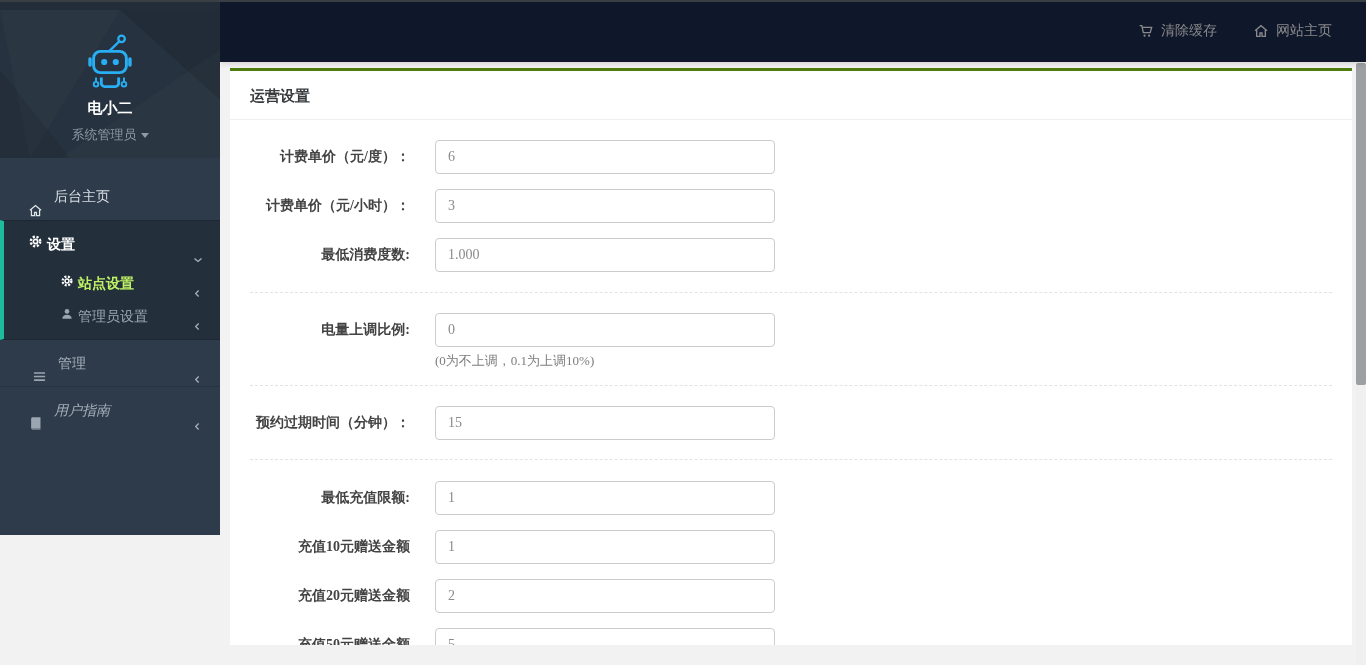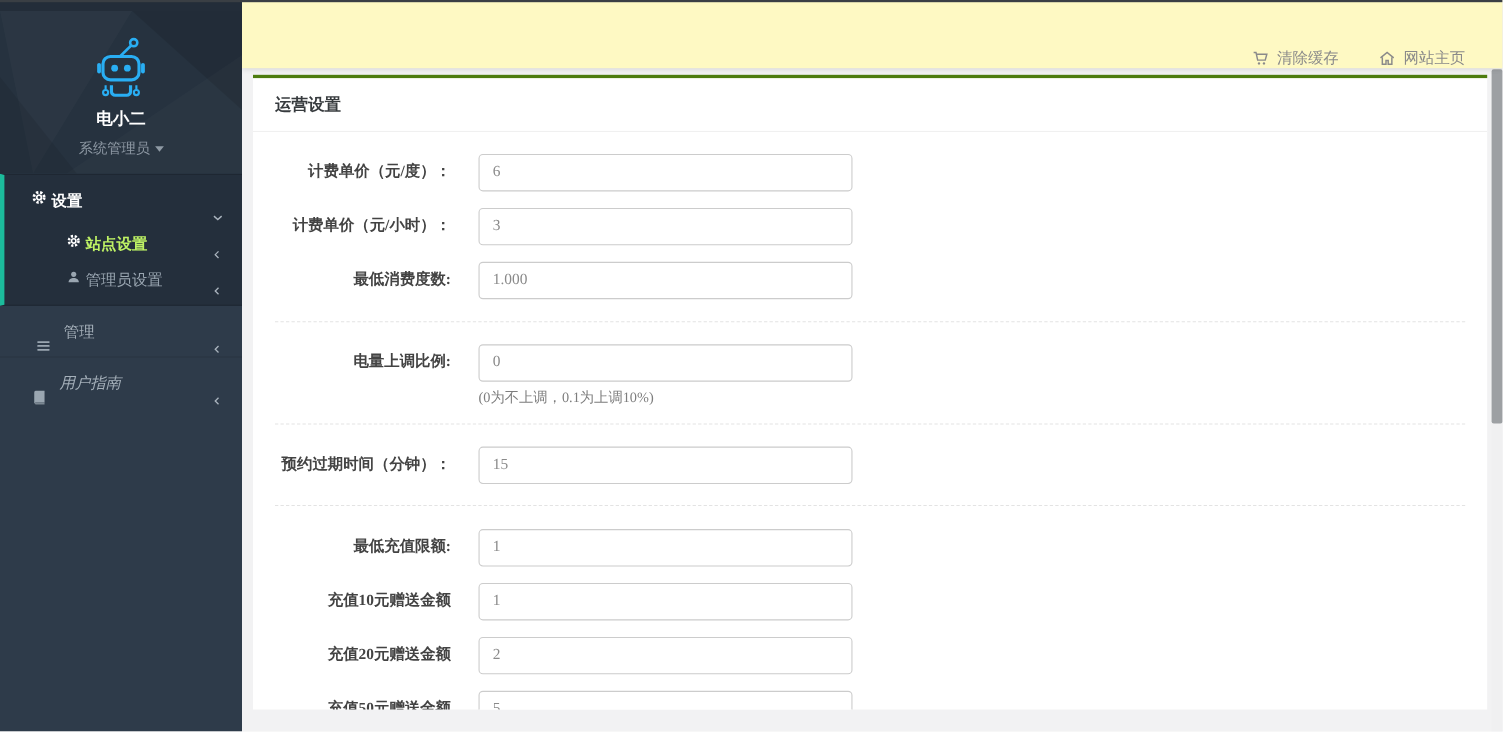--- a/index.html
+++ b/index.html
@@ -5,21 +5,21 @@
   * { margin:0; padding:0; box-sizing:border-box; }
   html,body { width:1366px; height:665px; overflow:hidden; }
   body {
     font-family:"Liberation Sans","DejaVu Sans",sans-serif;
     background:#f2f2f3; position:relative; font-size:14px;
   }
   
   .topline { position:absolute; top:0; left:0; width:1366px; height:2px; background:#3a3f44; z-index:50; }
 
   
-  .sidebar { position:absolute; top:0; left:0; width:220px; height:665px; background:#2e3b4a; z-index:5; }
+  .sidebar { position:absolute; top:0; left:0; width:220px; height:535px; background:#2e3b4a; z-index:5; }
   .sidebar-topstrip { height:10px; background:#232d39; }
   .logo-section { position:relative; height:148px; background:#26323f; overflow:hidden; text-align:center; }
   .logo-section .poly { position:absolute; inset:0; }
   .robot-wrap { margin-top:22px; display:inline-block; }
   .brand-name { color:#ffffff; font-weight:bold; font-size:15px; margin-top:4px; }
   .brand-role { color:#8d98a3; font-size:13px; margin-top:8px; cursor:pointer; }
   .caret-down { display:inline-block; width:0; height:0; border-left:4px solid transparent;
     border-right:4px solid transparent; border-top:5px solid #8d98a3; margin-left:4px; vertical-align:middle; }
 
   .nav { margin-top:0; }
@@ -29,22 +29,22 @@
   .nav-group { background:#242f3c; border-left:4px solid #1cbc9c; border-top:1px solid rgba(0,0,0,.18); border-bottom:1px solid rgba(0,0,0,.18); padding-bottom:6px; }
   .nav-group .nav-parent { height:46px; line-height:46px; padding-left:24px; color:#ffffff; font-weight:bold; cursor:pointer; position:relative; }
   .nav-sub { height:33px; line-height:33px; padding-left:56px; position:relative; cursor:pointer; }
   .nav-sub.active { color:#bef264; font-weight:bold; }
   .nav-sub.dim { color:#9aa6b1; }
   .nav-item.dim { color:#a5b0ba; }
   .chev { position:absolute; right:16px; top:50%; transform:translateY(-50%); width:12px; height:12px; color:#aab4be; }
   .nav-sep-top { border-top:1px solid rgba(0,0,0,.12); }
 
   
-  .topbar { position:absolute; left:220px; top:0; width:1146px; height:62px; background:#fef9c3;
-    box-shadow:0 2px 5px rgba(0,0,0,.12); z-index:4; display:flex; align-items:flex-end; justify-content:flex-end; padding-right:34px; }
+  .topbar { position:absolute; left:220px; top:0; width:1146px; height:62px; background:#0f172a;
+    box-shadow:0 2px 5px rgba(0,0,0,.12); z-index:4; display:flex; align-items:center; justify-content:flex-end; padding-right:34px; }
   .top-action { color:#8a8a8a; margin-left:36px; cursor:pointer; display:flex; align-items:center; }
   .top-action .ti { width:16px; height:16px; margin-right:7px; display:inline-block; }
 
   
   .content { position:absolute; left:220px; top:62px; width:1146px; height:603px; background:#f2f2f3; }
   .panel { position:absolute; left:10px; top:6px; width:1122px; height:577px; background:#ffffff;
     border-top:3px solid #4d7c0f; overflow:hidden; }
   .panel-header { height:49px; line-height:49px; padding-left:20px; color:#373b3e; font-size:15px; font-weight:600; border-bottom:1px solid #f0f0f0; }
   .form { padding-top:20px;font-family:Liberation Serif, serif; }
   .frow { display:flex; align-items:center; margin-bottom:15px; }
@@ -91,20 +91,28 @@
         <line x1="42.5" y1="47" x2="42.5" y2="51" stroke-width="2"></line>
         <circle cx="42.5" cy="54" r="2.4" stroke-width="2"></circle>
       </svg>
     </div>
     <div class="brand-name">电小二</div>
     <div class="brand-role"><span>系统管理员</span><span class="caret-down"></span></div>
   </div>
 
   <div class="nav">
 
+    <div class="nav-item first">
+      <span class="mi">
+        <svg viewBox="0 0 24 24" width="15" height="15" fill="none" stroke="#dfe6ec" stroke-width="2">
+            <path d="M3 11.5 12 4l9 7.5"></path>
+            <path d="M5.5 10.5V20h5v-5h3v5h5v-9.5"></path>
+          </svg>
+      </span><span>后台主页</span>
+    </div>
 
     <div class="nav-group">
       <div class="nav-parent">
         <span class="mi">
           <svg viewBox="0 0 24 24" width="15" height="15" fill="none" stroke="#ffffff">
               <circle cx="12" cy="12" r="7.5" stroke-width="4" stroke-dasharray="3.4 2.6"></circle>
               <circle cx="12" cy="12" r="3.4" stroke-width="2.6"></circle>
             </svg>
         </span><span>设置</span>
         <span class="chev">

